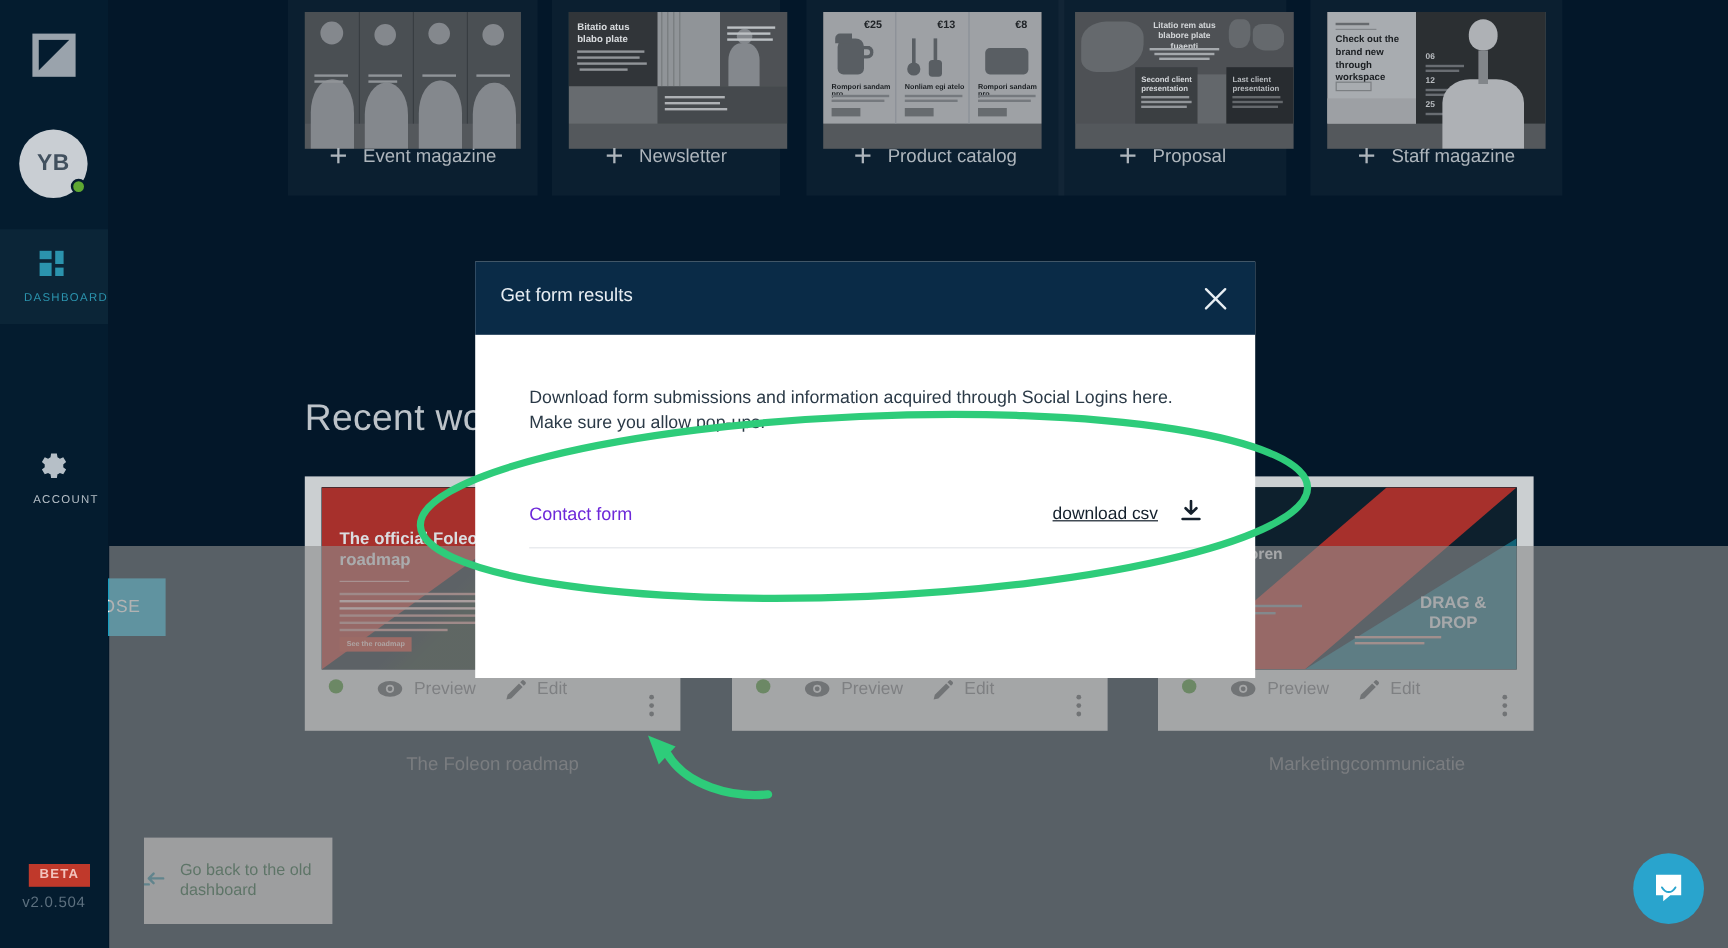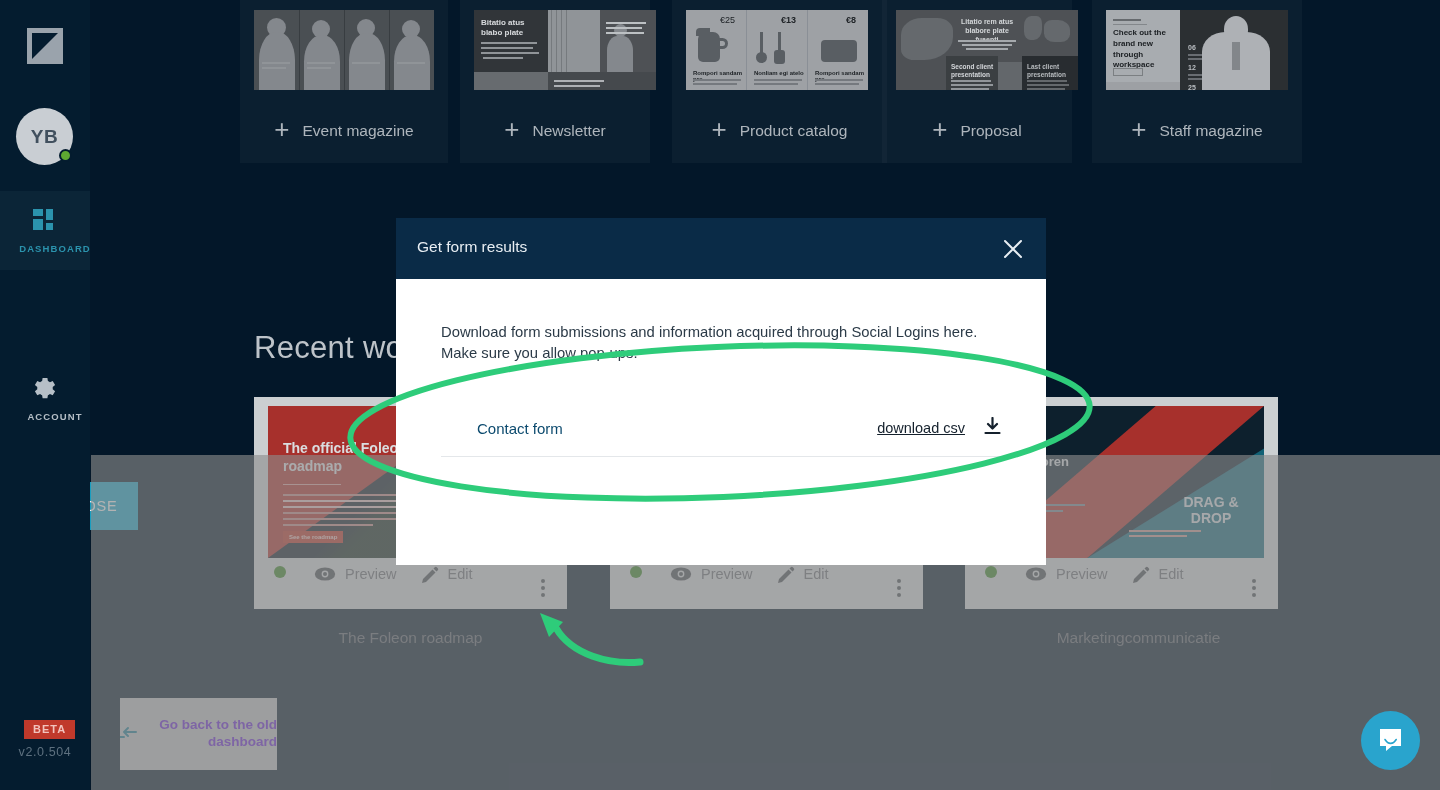--- a/index.html
+++ b/index.html
@@ -55,21 +55,21 @@
     border: 2px solid #041c2f;
   }
   .nav-item {
     position: absolute; left: 0; width: 90px;
     display: flex; flex-direction: column;
     align-items: center; justify-content: center;
     text-decoration: none;
   }
   .nav-item .nav-label {
     font-size: 9.5px; letter-spacing: 1.1px;
-    color: #b6bfc7; font-weight: bold;
+    color: #b6bfc7; font-weight: normal;
     margin-top: 9px;
     margin-left: 20px;
   }
   .nav-item.active { background: #0b2537; }
   .nav-item.active .nav-label { color: #2b93ad; }
   .nav-icon { width: 26px; height: 26px; display:block; }
 
   #nav-dashboard { top: 191px; height: 79px; }
   #nav-projects  { top: 283px; height: 66px; }
   #nav-account   { top: 366px; height: 66px; }
@@ -91,21 +91,21 @@
   #template-strip {
     position: absolute; left: 90px; top: 0;
     width: 1350px; height: 175px;
   }
   .tpl-card {
     position: absolute; top: 0; height: 163px;
     background: rgba(255,255,255,0.035);
   }
   .tpl-thumb {
     position: absolute; left: 14px; top: 10px;
-    height: 80px; overflow: hidden;
+    height: 114px; overflow: hidden;
     background: #5a5e62;
   }
   .tpl-foot {
     position: absolute; left: 0; bottom: 21px;
     width: 100%; display: flex; align-items: center;
     justify-content: center;
   }
   .tpl-plus {
     color: #b9c1c8; font-size: 26px; font-weight: 300;
     line-height: 1; margin-right: 13px; margin-top:-3px;
@@ -175,22 +175,22 @@
 
   
   #old-dash-btn {
     position: absolute; left: 120px; top: 698px;
     width: 157px; height: 72px;
     background: #c2c6c9;
     display: flex; align-items: center; justify-content: center;
     z-index: 6;
   }
   #old-dash-btn .odb-text {
-    font-size: 13.5px; font-weight: bold; color: #6d28d9;
-    text-align: right; line-height: 1.25; margin-left: 8px;
+    font-size: 13.5px; font-weight: normal; color: #14532d;
+    text-align: left; line-height: 1.25; margin-left: 8px;
   }
   #go-projects-btn {
     position: absolute; left: 653px; top: 713px;
     width: 226px; height: 69px;
     background: #14697e;
     display: flex; align-items: center; justify-content: center;
     z-index: 6;
   }
   #go-projects-btn .gp-text {
     color: #cfd7dc; font-size: 14.5px; letter-spacing: 0.6px;
@@ -244,21 +244,21 @@
     position: absolute; left: 45px; top: 104px;
     width: 560px;
     font-size: 14.8px; line-height: 1.45; color: #2b3a47;
   }
   #modal-row {
     position: absolute; left: 45px; top: 182px;
     width: 560px; height: 57px;
     border-bottom: 1px solid #e4e7ea;
     display: flex; align-items: center;
   }
-  #form-name { font-size: 15px; color: #0c4a6e; margin-left: 36px; }
+  #form-name { font-size: 15px; color: #6d28d9; }
   #dl-group {
     position: absolute; right: 0; top: 50%;
     transform: translateY(-50%);
     display: flex; align-items: center;
   }
   #dl-link {
     font-size: 14.5px; color: #14202c;
     text-decoration: underline; cursor: pointer;
   }
   #dl-icon { margin-left: 19px; }
@@ -382,21 +382,21 @@
         <span class="tpl-plus">+</span>
         <span class="tpl-name">Newsletter</span>
       </div>
     </div>
 
     <div class="tpl-card" style="left:582px;width:215px;">
       <div class="tpl-thumb" style="width:182px;">
         <div class="th" style="left:0;top:0;width:182px;height:93px;background:#a8acb0;"></div>
         <div class="th" style="left:60px;top:0;width:1px;height:93px;background:#9398a0;"></div>
         <div class="th" style="left:121px;top:0;width:1px;height:93px;background:#9398a0;"></div>
-        <span style="position:absolute;left:34px;top:5px;font-size:9px;font-weight:normal;color:#22262a;">€25</span>
+        <span style="position:absolute;left:34px;top:5px;font-size:9px;font-weight:bold;color:#22262a;">€25</span>
         <span style="position:absolute;left:95px;top:5px;font-size:9px;font-weight:bold;color:#22262a;">€13</span>
         <span style="position:absolute;left:160px;top:5px;font-size:9px;font-weight:bold;color:#22262a;">€8</span>
         <div class="th" style="left:12px;top:22px;width:22px;height:30px;background:#5f646a;border-radius:7px 7px 5px 5px;"></div>
         <div class="th" style="left:10px;top:18px;width:14px;height:8px;background:#5f646a;border-radius:4px 0 0 0;"></div>
         <div class="th" style="left:33px;top:28px;width:9px;height:11px;border:3px solid #5f646a;border-radius:0 6px 6px 0;border-left:none;"></div>
         <div class="th" style="left:74px;top:22px;width:3px;height:22px;background:#5f646a;"></div>
         <div class="th" style="left:70px;top:42px;width:11px;height:11px;background:#5f646a;border-radius:50%;"></div>
         <div class="th" style="left:92px;top:22px;width:3px;height:22px;background:#5f646a;"></div>
         <div class="th" style="left:88px;top:40px;width:11px;height:14px;background:#5f646a;border-radius:3px;"></div>
         <div class="th" style="left:135px;top:30px;width:36px;height:22px;background:#5f646a;border-radius:4px;"></div>
@@ -582,21 +582,21 @@
           </svg>
       </span>
       <span class="bar-label">Edit</span>
       <span class="kebab">
           <i></i>
           <i></i>
           <i></i>
         </span>
     </div>
   </div>
-  <div class="proj-title" style="left:982px;">Marketingcommunicatie</div>
+  <div class="proj-title" style="left:908px;text-align:right;">Marketingcommunicatie</div>
 
   <div id="old-dash-btn">
     <span>
       <svg width="22" height="18" viewBox="0 0 22 18">
         <path d="M4 9h12M4 9l4-4M4 9l4 4" stroke="#1f7f96" stroke-width="2" fill="none" stroke-linecap="round"></path>
         <path d="M0 14h4" stroke="#1f7f96" stroke-width="2" stroke-linecap="round"></path>
       </svg>
     </span>
     <span class="odb-text">Go back to the old dashboard</span>
   </div>

